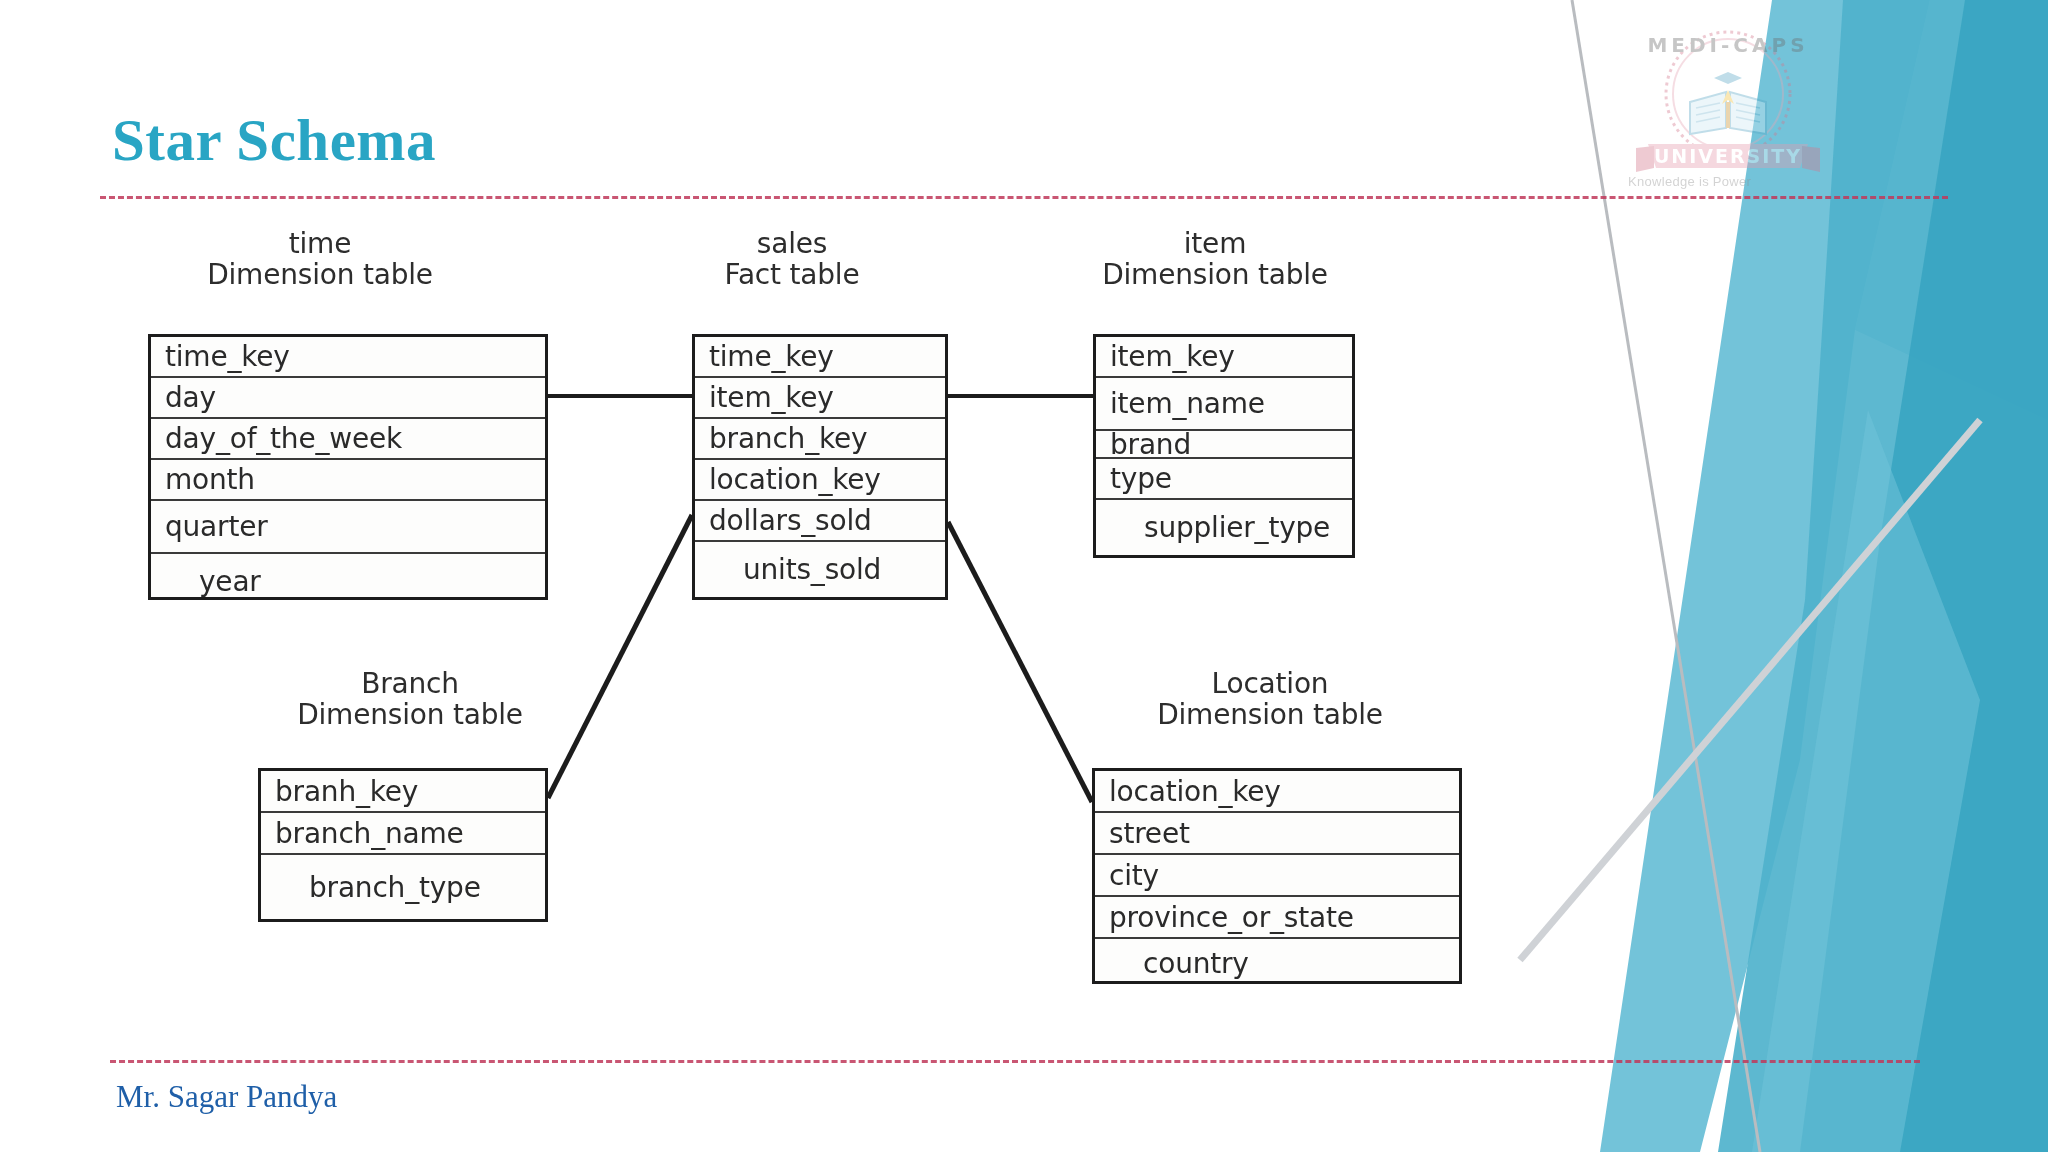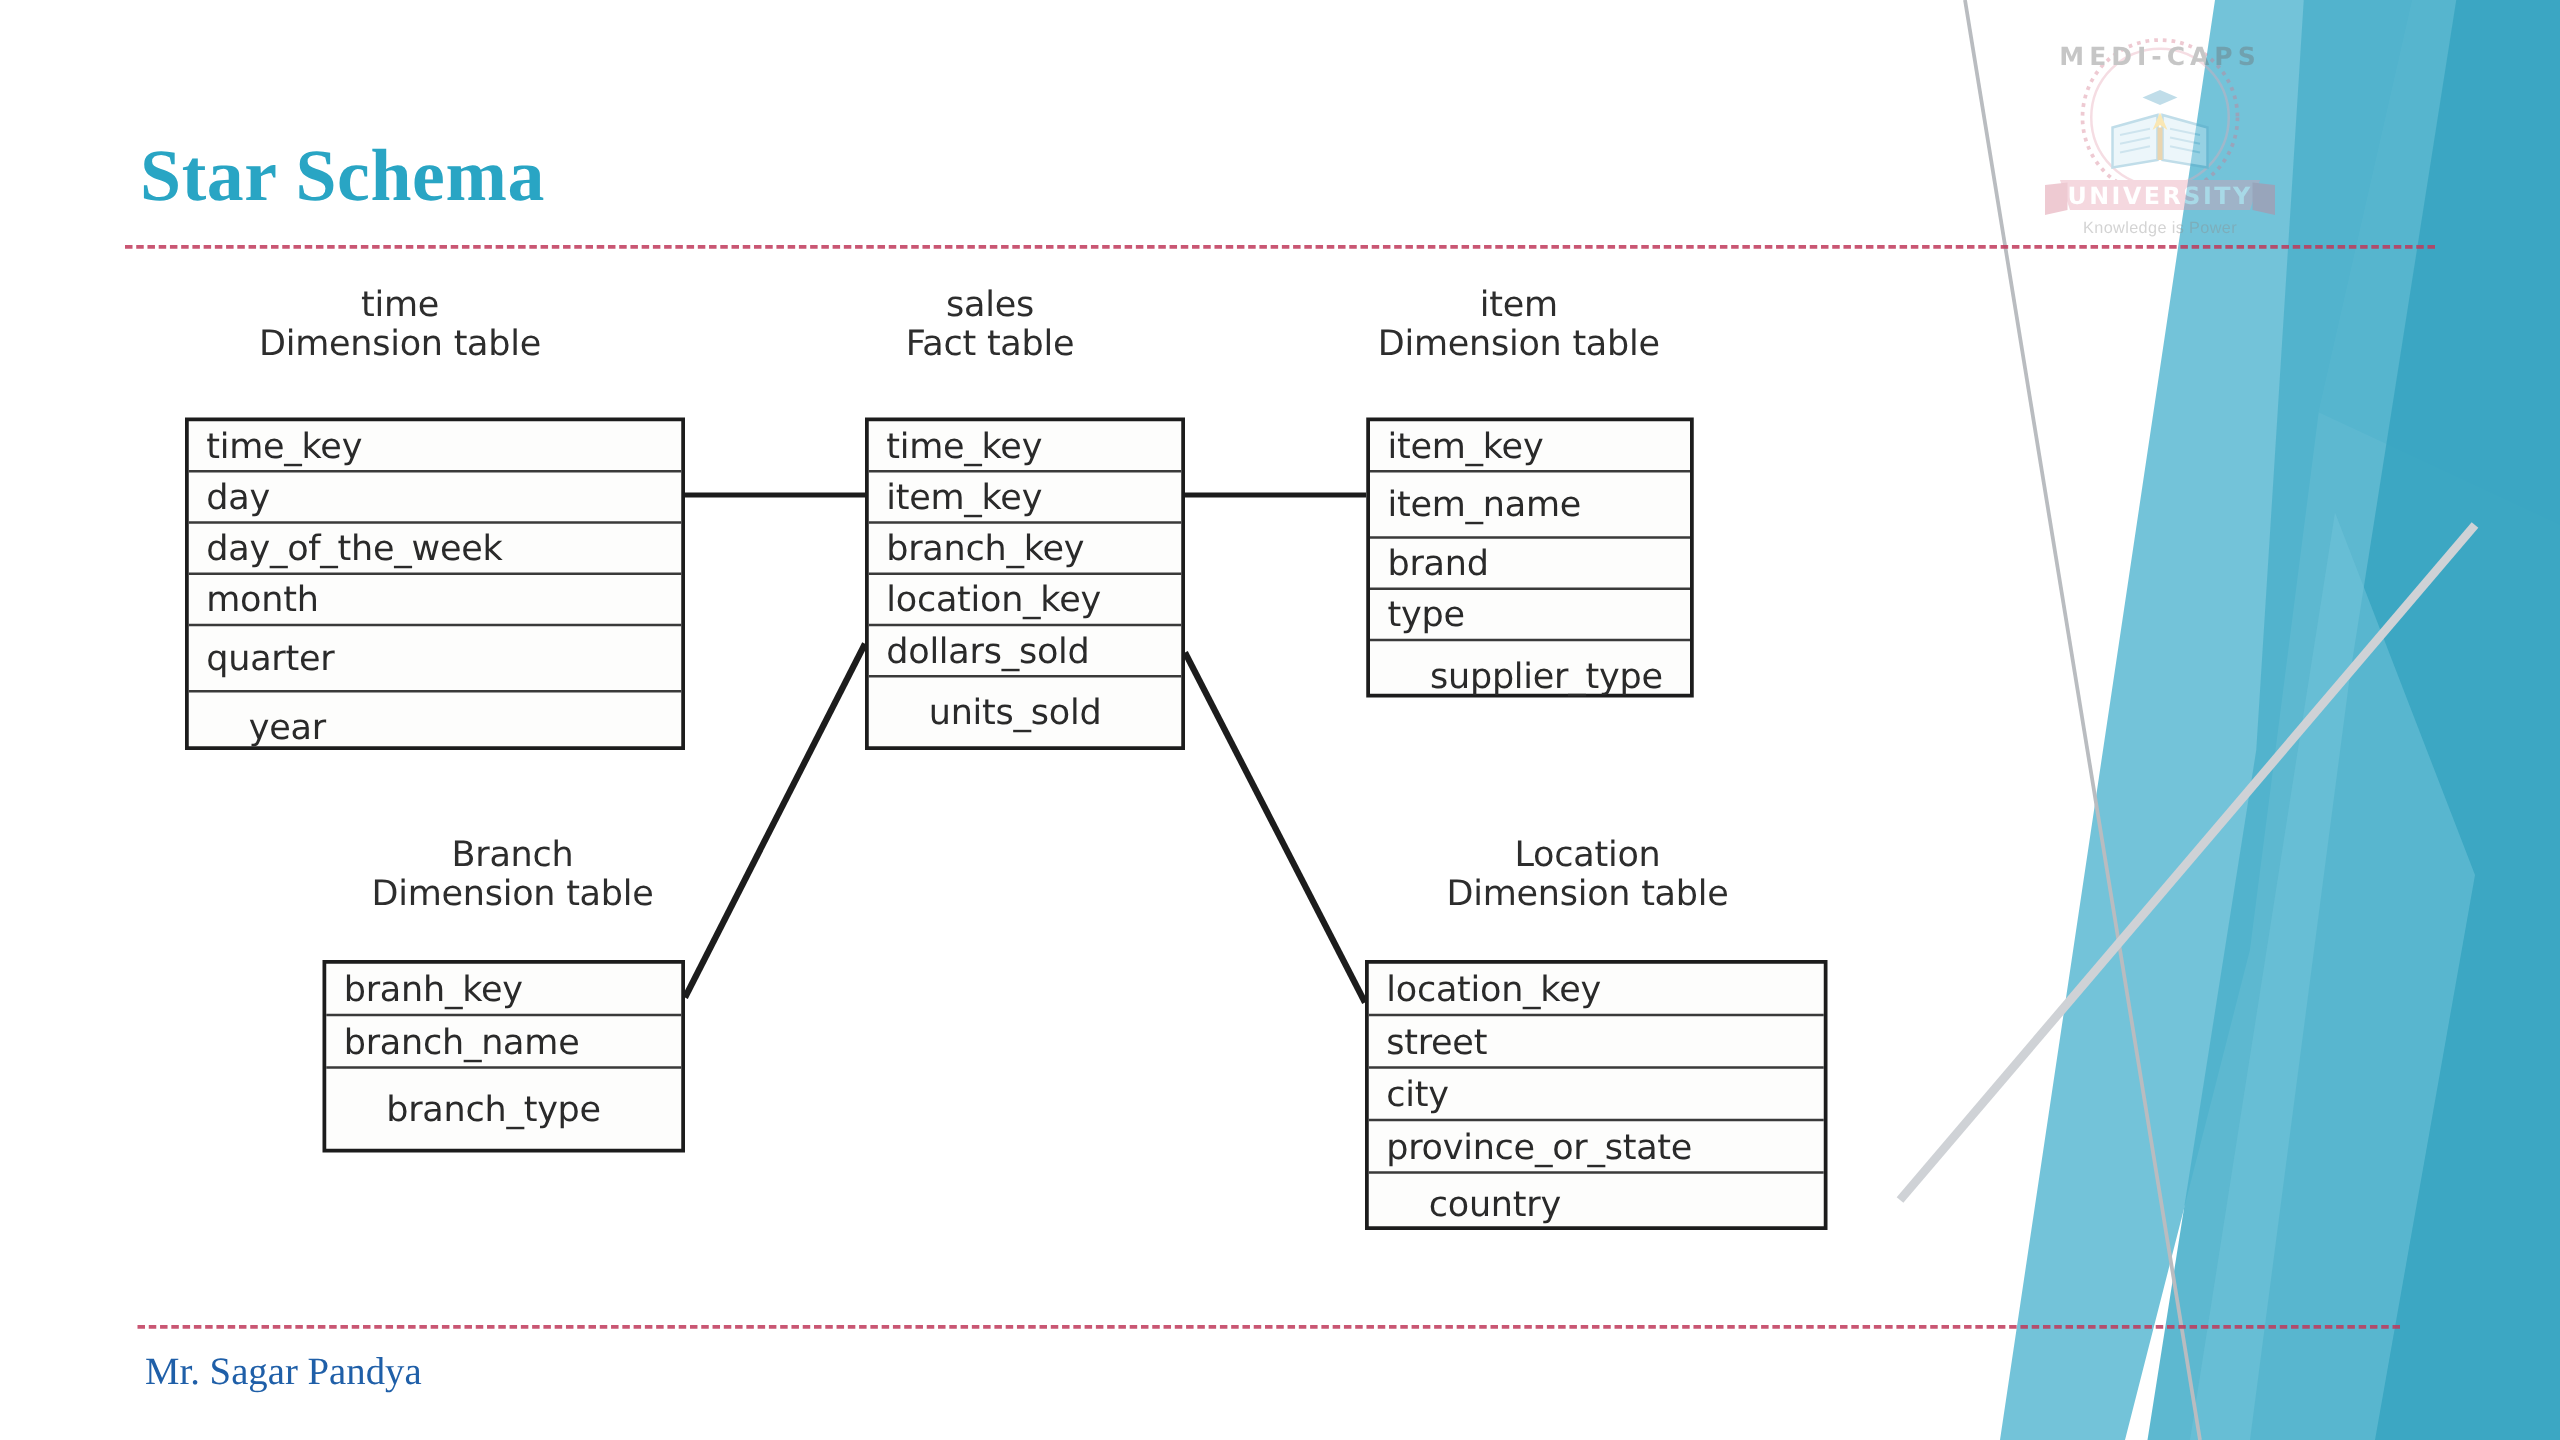--- a/index.html
+++ b/index.html
@@ -69,21 +69,20 @@
     left: 1628px;
     top: 16px;
     width: 200px;
     height: 175px;
     opacity: 0.38;
   }
   #logo .tagline {
     position: absolute;
     left: 0; right: 0;
     bottom: 2px;
-    text-align: center;
     font-size: 13px;
     color: #8d8d8d;
     font-family: "Liberation Sans", sans-serif;
     letter-spacing: .3px;
   }
 
   
   #diagram {
     position: absolute;
     left: 0; top: 0;
@@ -201,21 +200,21 @@
       <div class="row" style="height:41px">location_key</div>
       <div class="row" style="height:41px">dollars_sold</div>
       <div class="row" style="height:55px">units_sold</div>
     </div>
 
     <div class="tbl-cap" style="left:1055px; top:228px; width:320px;">item
 Dimension table</div>
     <div class="tbl" id="tbl-item" style="left:1093px; top:334px; width:262px; height:224px;">
       <div class="row" style="height:41px">item_key</div>
       <div class="row" style="height:53px">item_name</div>
-      <div class="row" style="height:41px">brand</div>
+      <div class="row" style="height:28px">brand</div>
       <div class="row" style="height:41px">type</div>
       <div class="row" style="height:55px;overflow:visible">supplier_type</div>
     </div>
 
     <div class="tbl-cap" style="left:250px; top:668px; width:320px;">Branch
 Dimension table</div>
     <div class="tbl" id="tbl-branch" style="left:258px; top:768px; width:290px; height:154px;">
       <div class="row" style="height:42px">branh_key</div>
       <div class="row" style="height:42px">branch_name</div>
       <div class="row" style="height:64px">branch_type</div>

